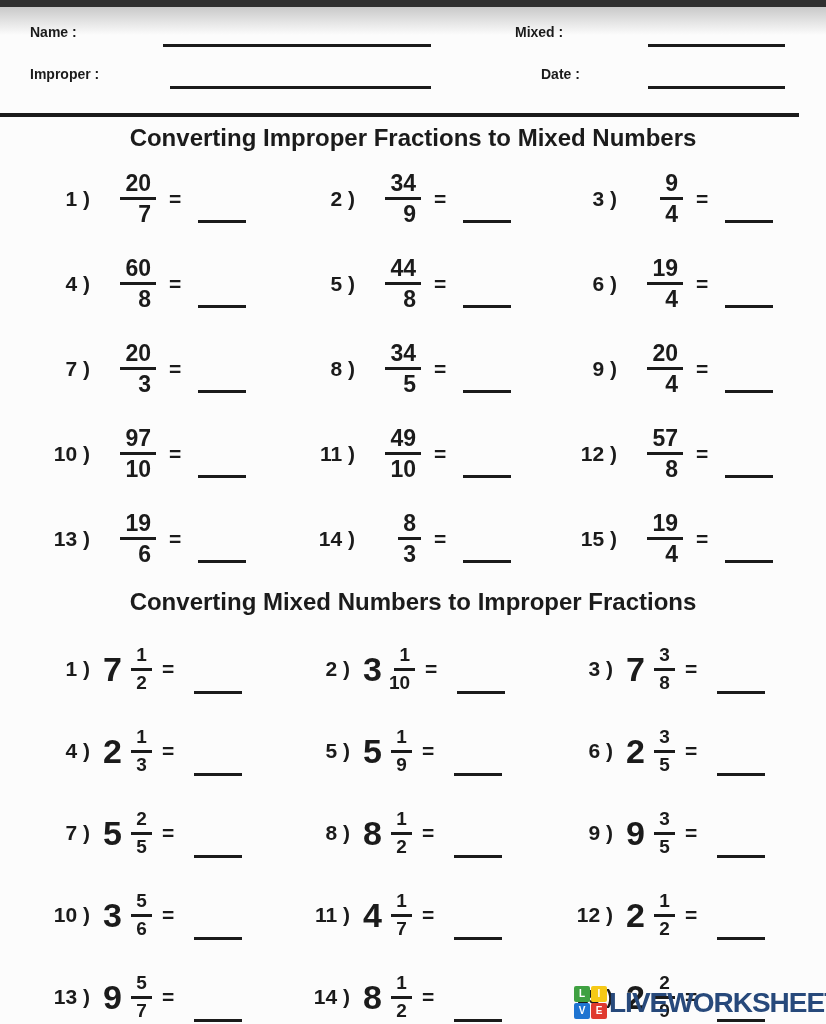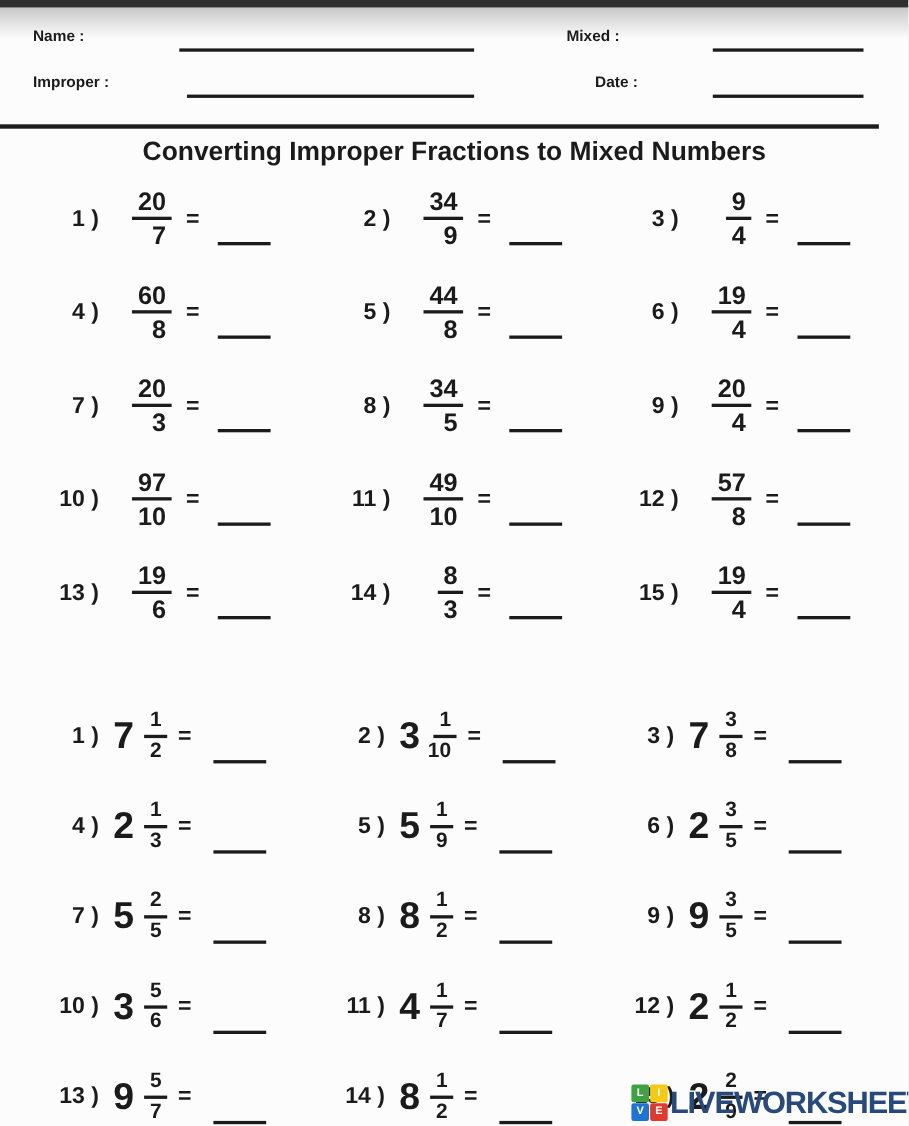--- a/index.html
+++ b/index.html
@@ -49,20 +49,21 @@
   <div class="hline" style="left:163px;top:44px;width:268px"></div>
   <div class="hlabel" style="left:515px;top:24px">Mixed :</div>
   <div class="hline" style="left:648px;top:44px;width:137px"></div>
   <div class="hlabel" style="left:30px;top:66px">Improper :</div>
   <div class="hline" style="left:170px;top:86px;width:261px"></div>
   <div class="hlabel" style="left:541px;top:66px">Date :</div>
   <div class="hline" style="left:648px;top:86px;width:137px"></div>
   <div class="rule"></div>
 
   <div class="stitle t1">Converting Improper Fractions to Mixed Numbers</div>
+  <div class="stitle t2">Converting Mixed Numbers to Improper Fractions</div>
 
   <div id="grid1" class="grid">
       <div class="prob">
         <span class="plabel">1 )</span>
         <span class="frac">
           <span class="fnum">20</span>
           <span class="fden">7</span>
         </span>
         <span class="eq">=</span>
         <span class="blank"></span>

